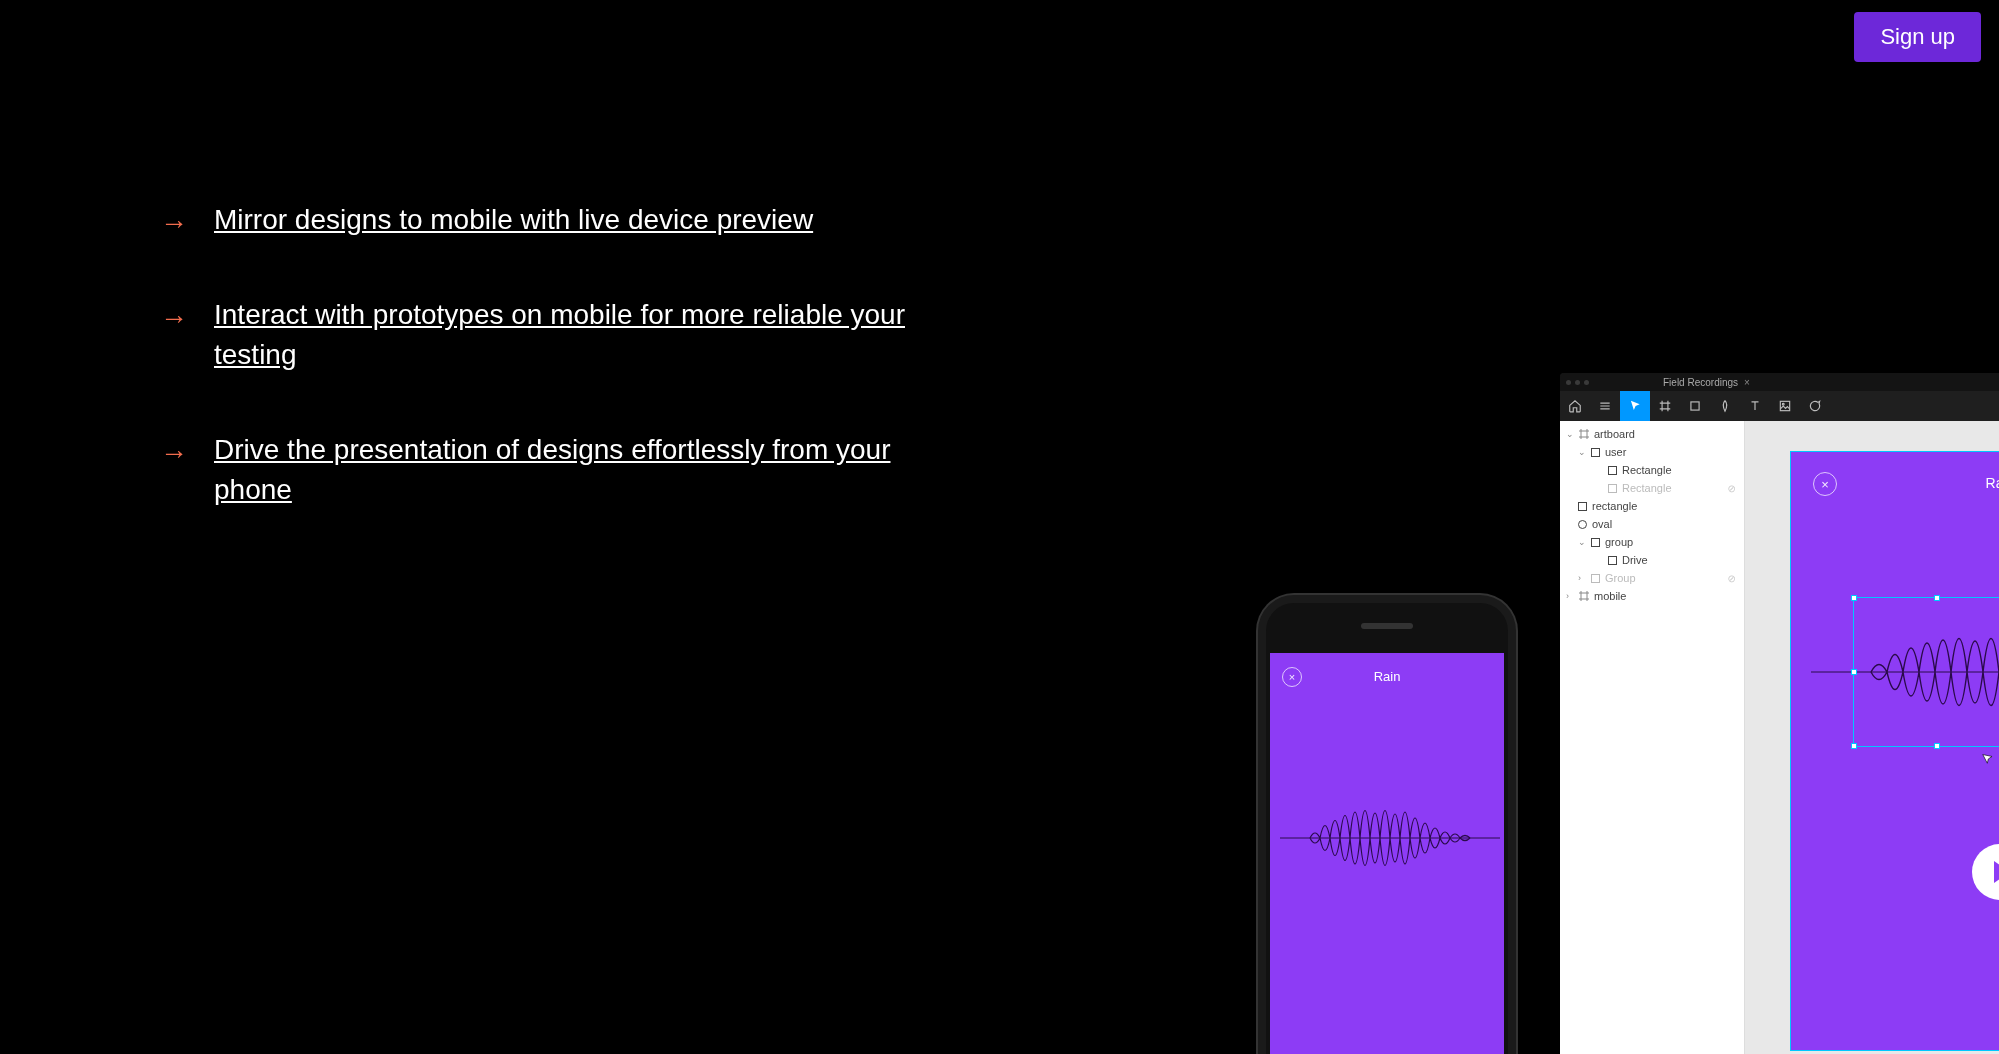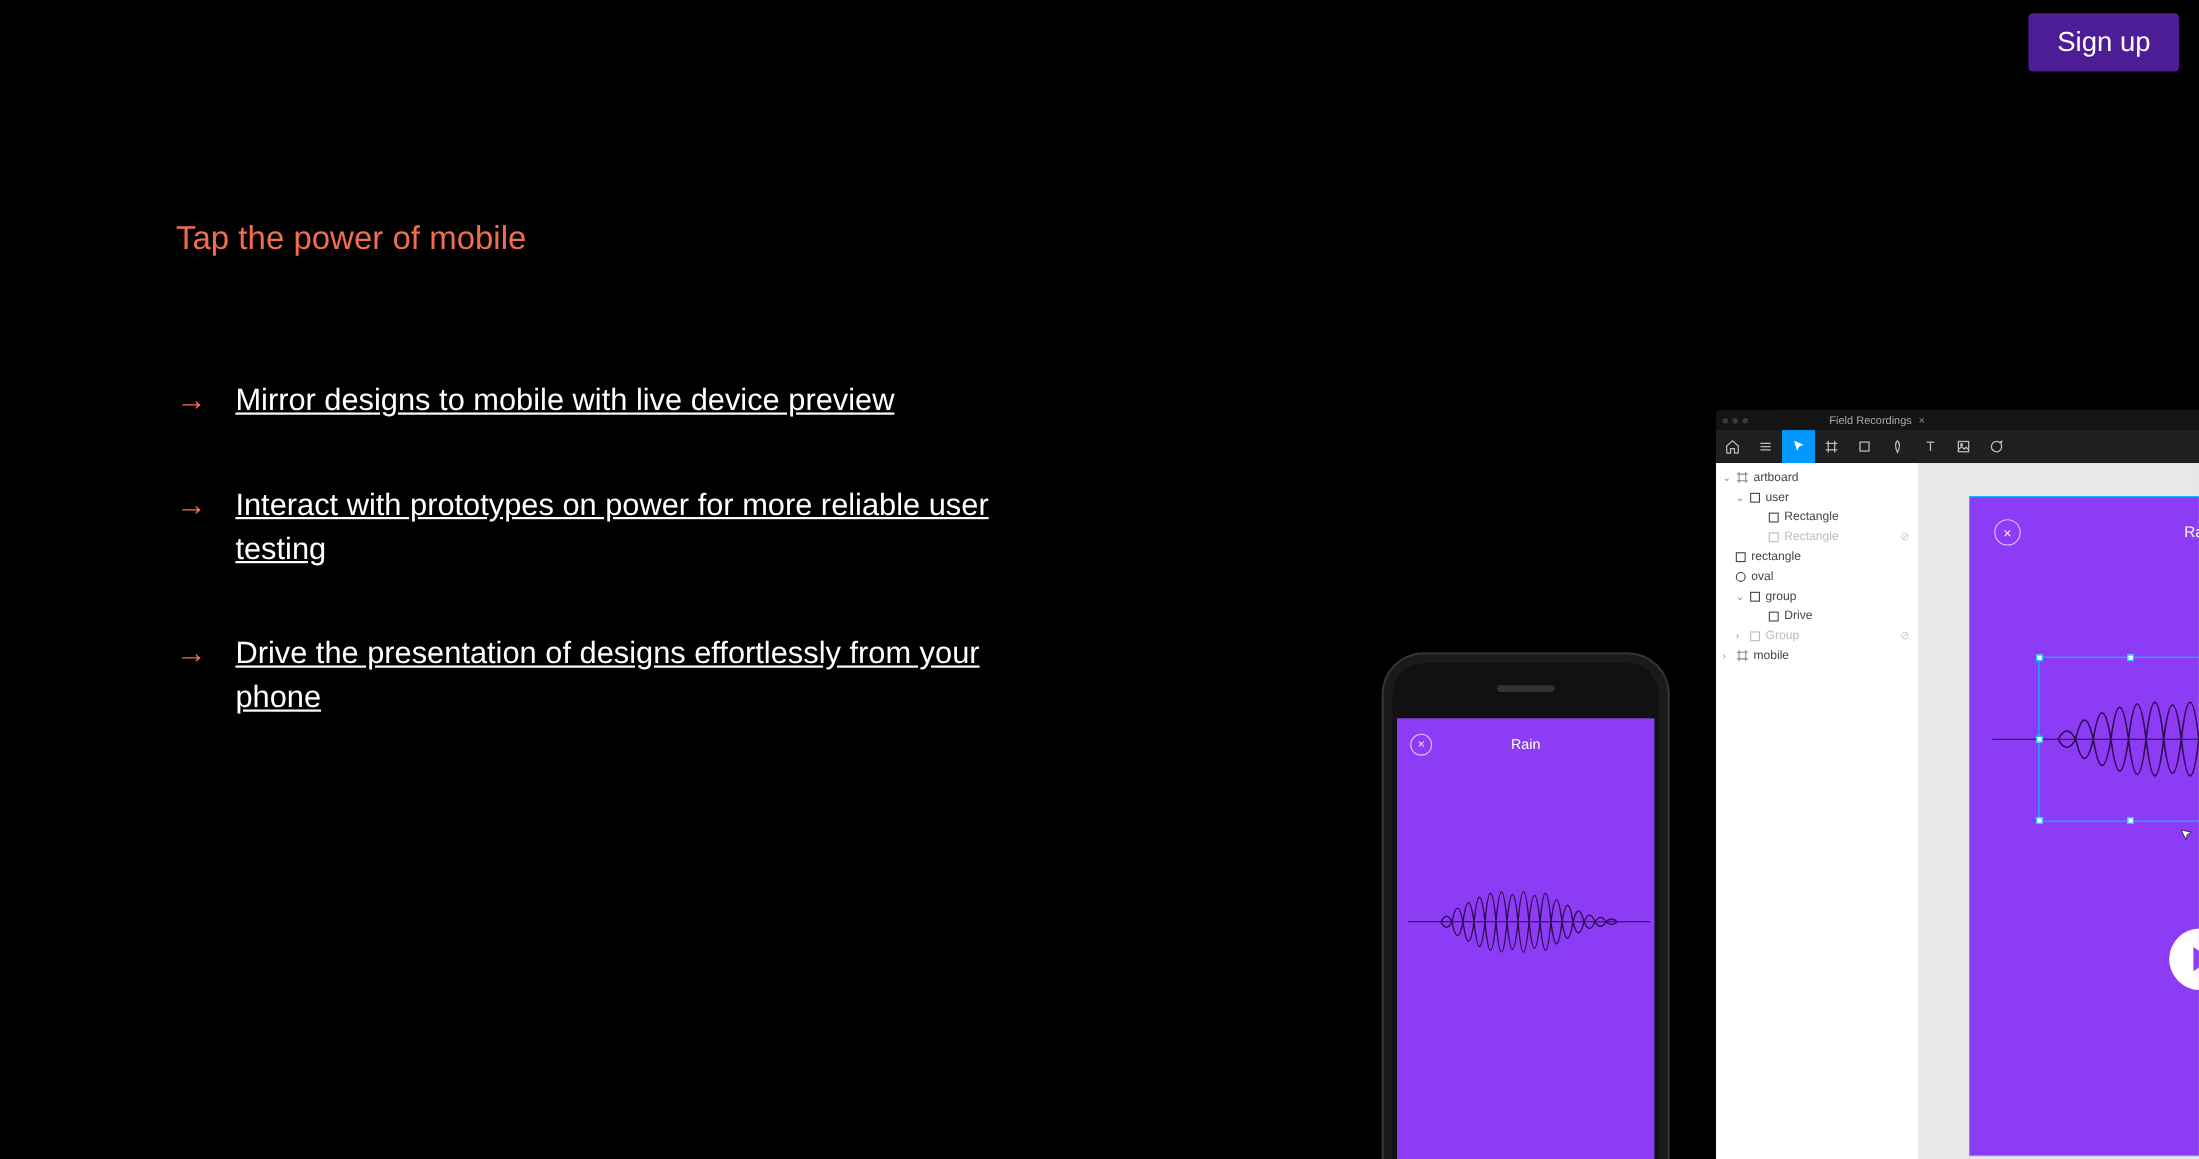--- a/index.html
+++ b/index.html
@@ -8,25 +8,25 @@
       font-family: -apple-system, BlinkMacSystemFont, 'Segoe UI', Helvetica, Arial, sans-serif;
       width: 1999px;
       height: 1054px;
       overflow: hidden;
       position: relative;
     }
     .signup-btn {
       position: absolute;
       top: 12px;
       right: 18px;
-      background: #4c1d95;
+      background: #6d28d9;
       color: #fff;
       border: none;
       padding: 12px 26px;
-      font-size: 25px;
+      font-size: 22px;
       border-radius: 4px;
       cursor: pointer;
     }
     .content {
       position: absolute;
       left: 160px;
       top: 200px;
       width: 760px;
     }
     .heading {
@@ -299,29 +299,28 @@
     }
     .pad-l1 { padding-left: 18px; }
     .pad-l3 { padding-left: 48px; }
   </style>
 </head>
 <body>
 
 <button class="signup-btn">Sign up</button>
 
 <div class="content">
-  <h2 class="heading">Tap the power of mobile</h2>
   <ul class="feature-list">
     <li class="feature-item">
       <span class="feature-arrow">→</span>
       <span class="feature-text">Mirror designs to mobile with live device preview</span>
     </li>
     <li class="feature-item">
       <span class="feature-arrow">→</span>
-      <span class="feature-text">Interact with prototypes on power for more reliable user testing</span>
+      <span class="feature-text">Interact with prototypes on mobile for more reliable your testing</span>
     </li>
     <li class="feature-item">
       <span class="feature-arrow">→</span>
       <span class="feature-text">Drive the presentation of designs effortlessly from your phone</span>
     </li>
   </ul>
 </div>
 
 <div class="phone">
   <div class="phone-speaker"></div>

